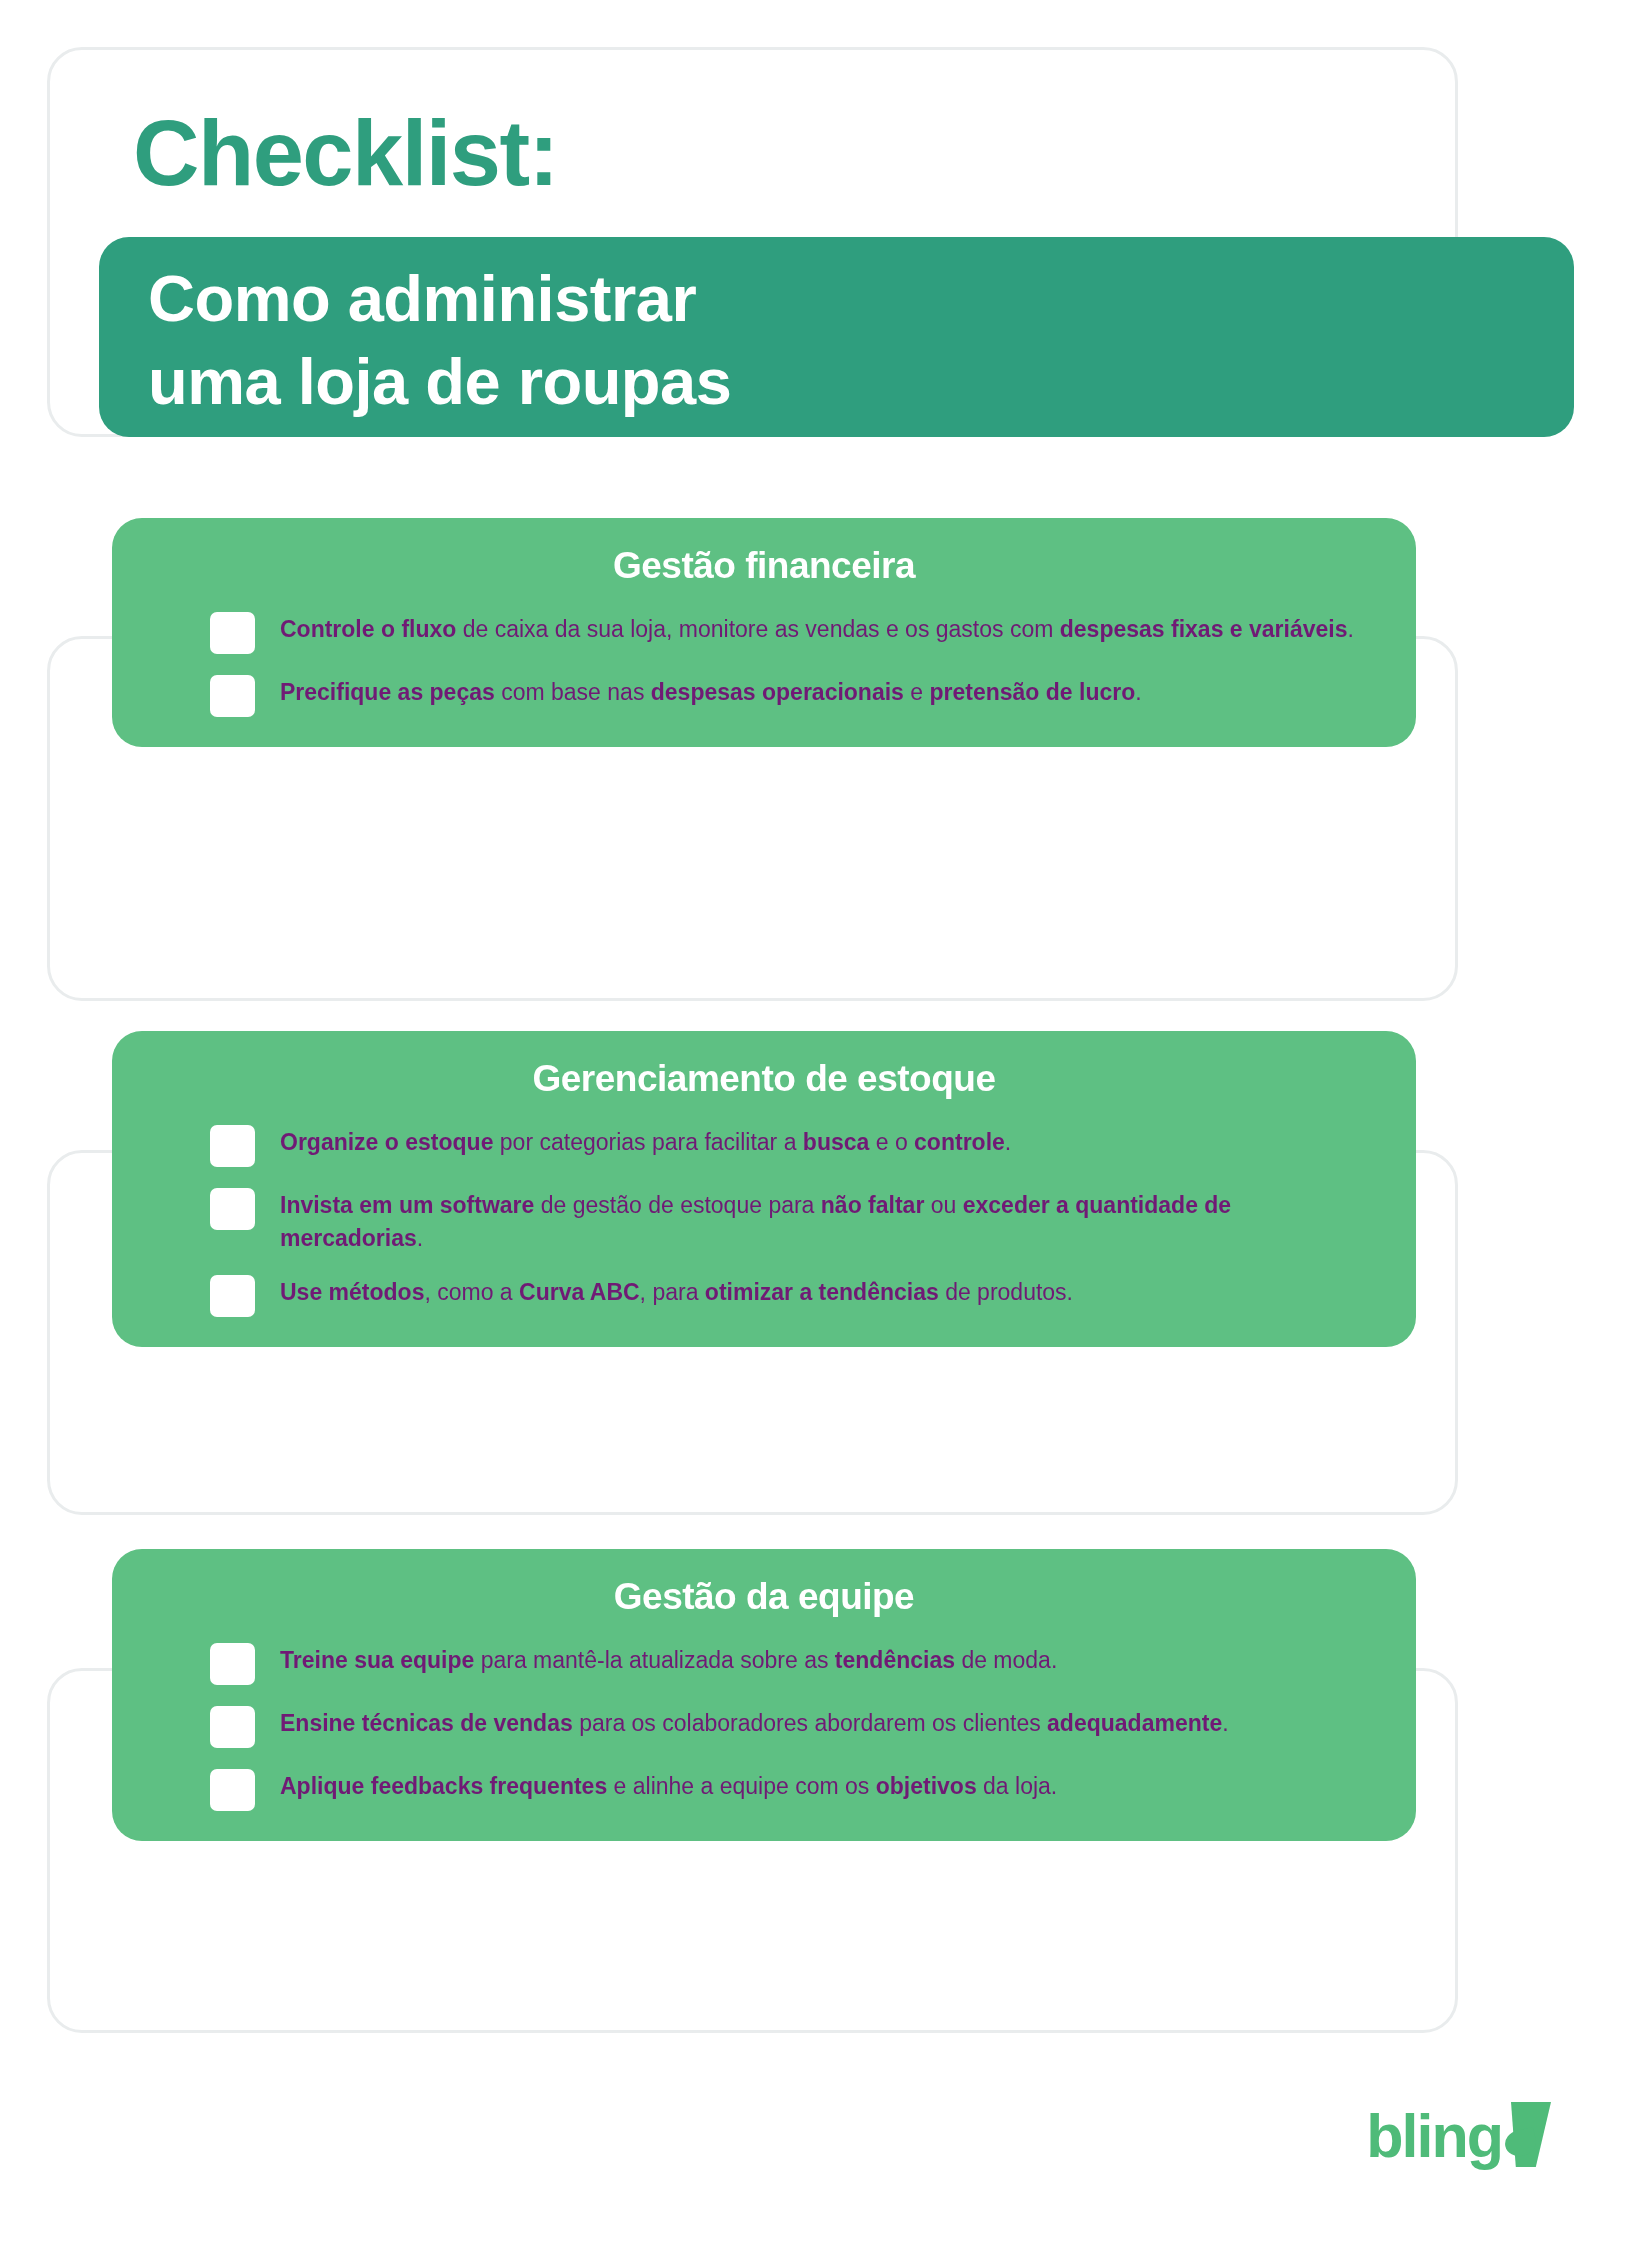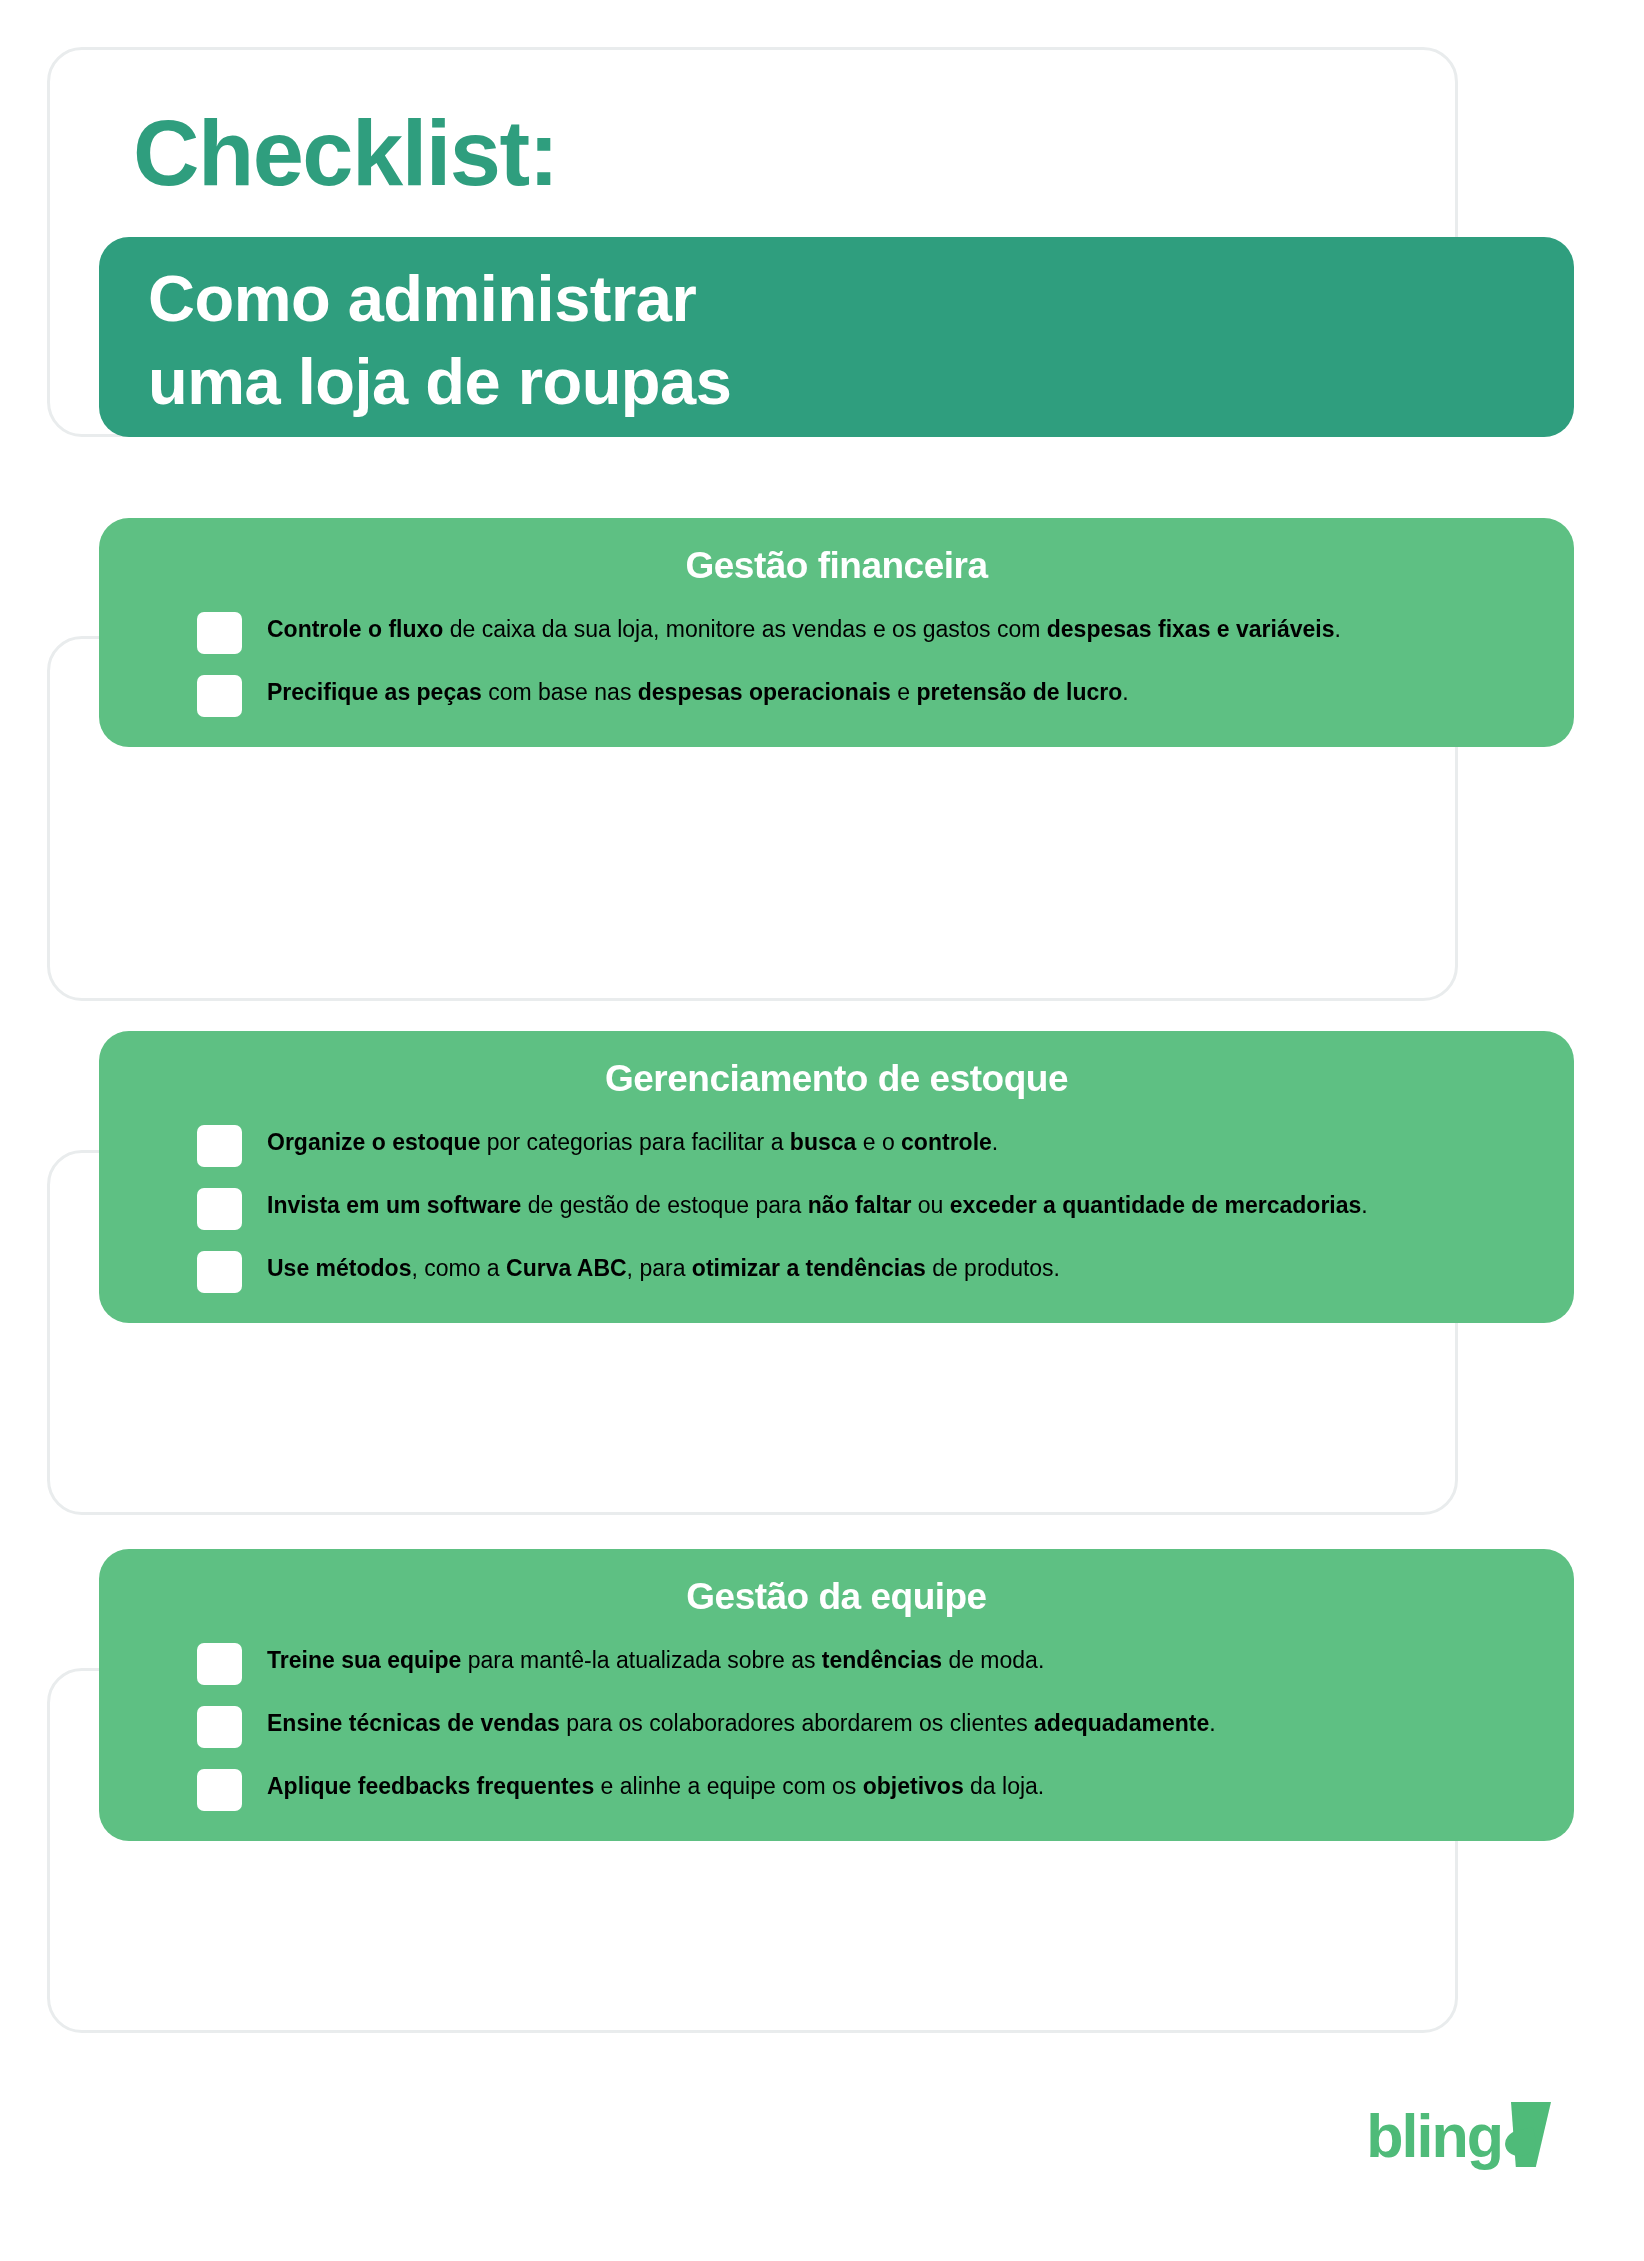--- a/index.html
+++ b/index.html
@@ -81,22 +81,22 @@
     position: absolute;
     left: 47px;
     width: 1411px;
     border: 3.5px solid #e9eced;
     border-radius: 35px;
     box-sizing: border-box;
   }
 
   .section-card {
     position: absolute;
-    left: 99px;
-    width: 1475px;
+    left: 112px;
+    width: 1304px;
     background: #5ec083;
     border-radius: 30px;
     box-sizing: border-box;
     padding: 27px 44px 30px 44px;
   }
 
   .section-title {
     text-align: center;
     color: #ffffff;
     font-size: 37px;
@@ -117,21 +117,21 @@
     flex: 0 0 auto;
     width: 45px;
     height: 42px;
     background: #ffffff;
     border-radius: 7px;
     margin-right: 25px;
     margin-top: 2px;
   }
 
   .check-text {
-    color: #000000;
+    color: #701a75;
     font-size: 23px;
     line-height: 1.42;
     font-weight: normal;
     padding-top: 3px;
     max-width: 1253px;
   }
   .check-text b { font-weight: bold; }
 
   
   .logo {

